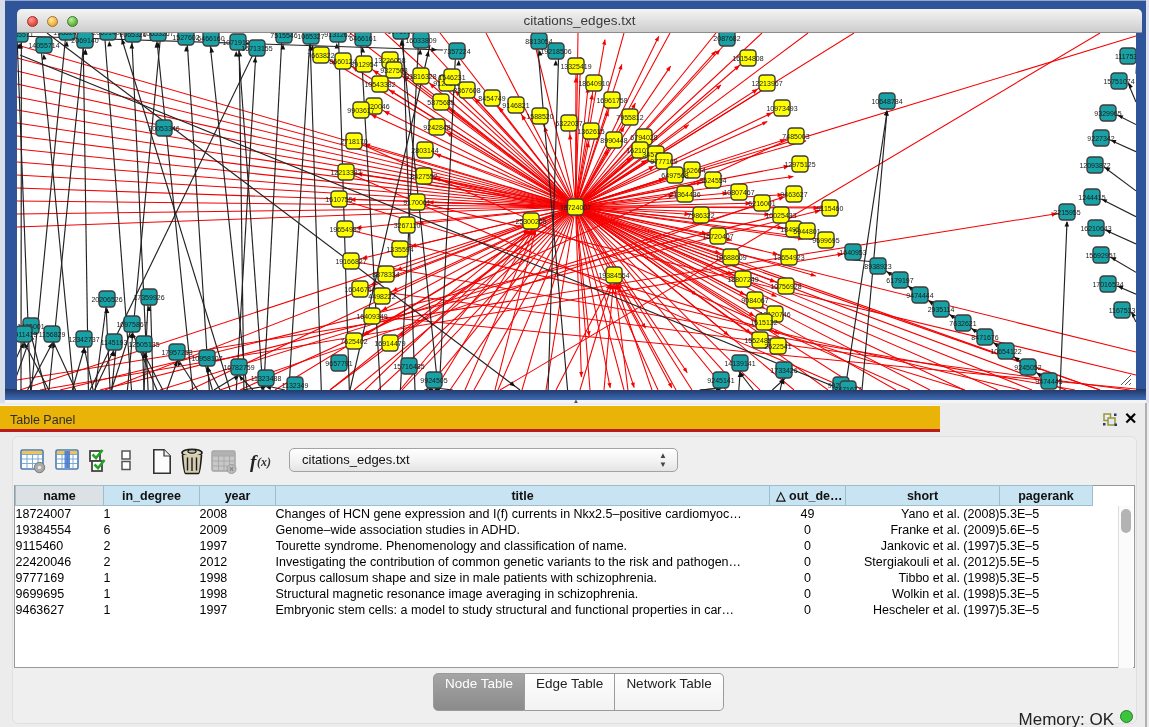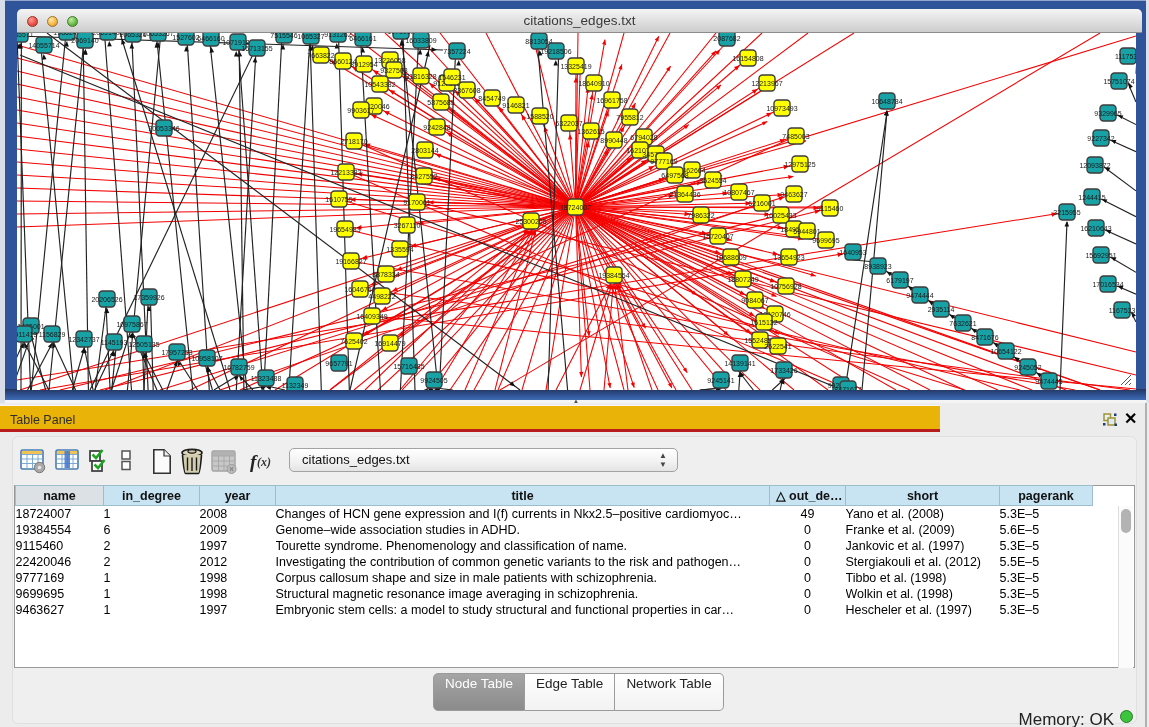--- a/index.html
+++ b/index.html
@@ -21,21 +21,21 @@
 .tptitle span{position:absolute;left:10px;top:7px;font-size:12.5px;color:#2e2e2e}
 .tbar{position:absolute;left:12px;top:33px;width:1125px;height:288px;background:#efefef;border:1px solid #e0e0e0;border-radius:6px}
 .dd{position:absolute;left:289px;top:448px;width:389px;height:24px;background:linear-gradient(180deg,#fff, #f1f1f1 60%,#e4e4e4);border:1px solid #a3a3a3;border-radius:5px;font-size:13px;color:#111;line-height:22px;padding-left:12px}
 .dd .ar{position:absolute;right:10px;top:2px;font-size:8px;color:#444;line-height:9px;text-align:center}
 table.grid{position:absolute;left:15px;top:485px;border-collapse:collapse;table-layout:fixed;width:1077px;font-size:12.5px;background:#fff}
 table.grid th{background:#c8e4f2;border:1px solid #9dbecd;font-weight:bold;font-size:12.5px;color:#111;height:20px;padding:0}
 table.grid td{height:16px;padding:0;color:#000;white-space:nowrap;overflow:hidden;border:none}
 td.c1{padding-left:3px}td.c2{padding-left:5px}td.c3{padding-left:6px}td.c4{padding-left:3px}td.c5{padding-left:4px}td.c7{padding-left:7px}
 th.h1{background:#dbe1e5 !important}
 th.h5,td.c5{text-align:center}
-td.c6{text-align:left}
+td.c6{text-align:right}
 .gridwrap{position:absolute;left:14px;top:485px;width:1121px;height:183px;border:1px solid #999;background:#fff}
 .sb{position:absolute;right:1px;top:20px;width:15px;height:162px;background:#fbfbfb;border-left:1px solid #ddd}
 .sbt{position:absolute;left:2px;top:3px;width:10px;height:24px;border-radius:5px;background:#b3b3b3}
 .seg{position:absolute;left:433px;top:673px;height:38px;display:flex;font-size:13.5px}
 .seg div{border:1px solid #9b9b9b;border-left:none;background:linear-gradient(180deg,#fff,#f2f2f2);padding:0 11px;line-height:20px;color:#222}
 .seg div.first{border-left:1px solid #9b9b9b;border-radius:5px 0 0 5px;background:linear-gradient(180deg,#a5a5a5,#8b8b8b);color:#fff}
 .seg div.last{border-radius:0 5px 5px 0}
 .mem{position:absolute;right:35px;top:710px;font-size:17px;color:#222}
 .gdot{position:absolute;right:16px;top:710px;width:13px;height:13px;border-radius:50%;background:#3cc43c;border:1.5px solid #2c7a2c}
 .xx{position:absolute;left:1124px;top:409px;font-size:16px;font-weight:bold;color:#000}

